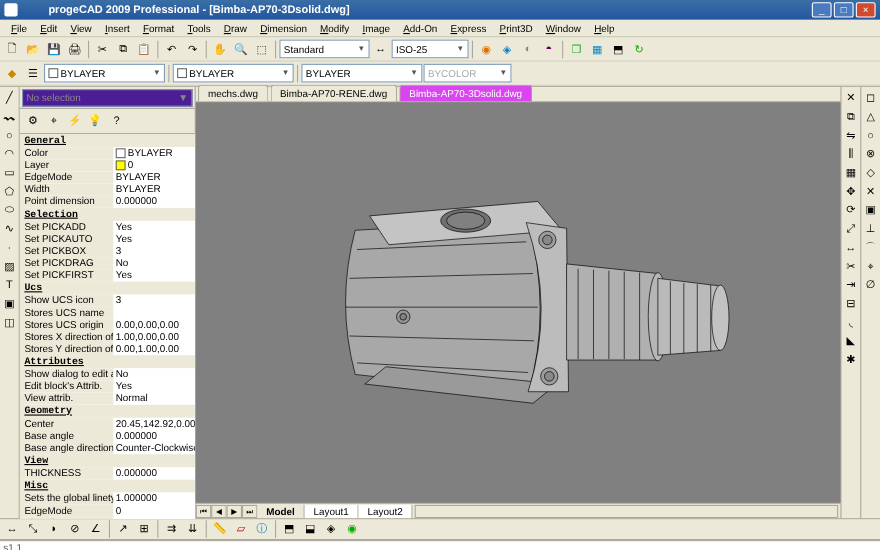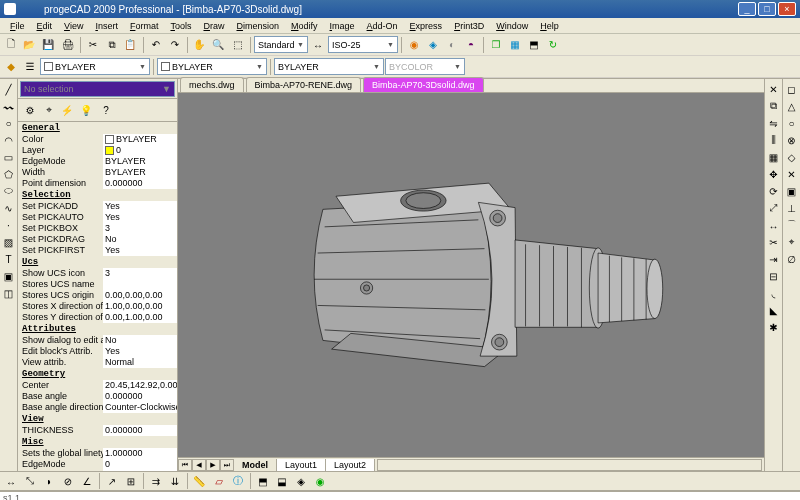--- a/index.html
+++ b/index.html
@@ -1,21 +1,21 @@
 <!DOCTYPE html>
 <html><head>
 <meta charset="utf-8">
 <style>
   * { box-sizing: border-box; margin: 0; padding: 0; font-family: Tahoma, Arial, sans-serif; font-size: 9px; }
   body { background: #ece9d8; width: 800px; height: 500px; overflow: hidden; position: relative; }
 
   
   .titlebar { height: 18px; background: linear-gradient(to bottom, #3a6ea5, #2256a0); display: flex; align-items: center; color: #fff; padding: 0 4px; }
   .titlebar .icon { width: 12px; height: 12px; background: #fff; margin-right: 4px; border-radius: 2px; }
-  .titlebar .title { flex: 1; font-weight: normal; font-size: 10px; padding-left: 24px; }
+  .titlebar .title { flex: 1; font-weight: bold; font-size: 10px; padding-left: 24px; }
   .titlebar .winbtns { display: flex; gap: 2px; }
   .titlebar .winbtn { width: 18px; height: 14px; border: 1px solid #fff; border-radius: 2px; display: flex; align-items: center; justify-content: center; font-size: 9px; color: #fff; }
   .winbtn.close { background: #d04a2e; }
   .winbtn.min, .winbtn.max { background: #4a7ac0; }
 
   
   .menubar { height: 16px; background: #ece9d8; display: flex; align-items: center; padding: 0 4px; border-bottom: 1px solid #c0c0b0; }
   .menubar .item { padding: 0 6px; cursor: default; }
   .menubar .item u { text-decoration: underline; }
 
@@ -114,21 +114,21 @@
     <div class="tbtn">⧉</div>
     <div class="tbtn">📋</div>
     <div class="tsep"></div>
     <div class="tbtn">↶</div>
     <div class="tbtn">↷</div>
     <div class="tsep"></div>
     <div class="tbtn">✋</div>
     <div class="tbtn">🔍</div>
     <div class="tbtn">⬚</div>
     <div class="tsep"></div>
-    <div class="tcombo" style="width:54px">
+    <div class="tcombo" style="width:82px">
         <span>Standard</span>
         <span class="arrow">▼</span>
       </div>
     <div class="tbtn">↔</div>
     <div class="tcombo" style="width:70px">
         <span>ISO-25</span>
         <span class="arrow">▼</span>
       </div>
     <div class="tsep"></div>
     <div class="tbtn" style="color:#e07000">◉</div>

